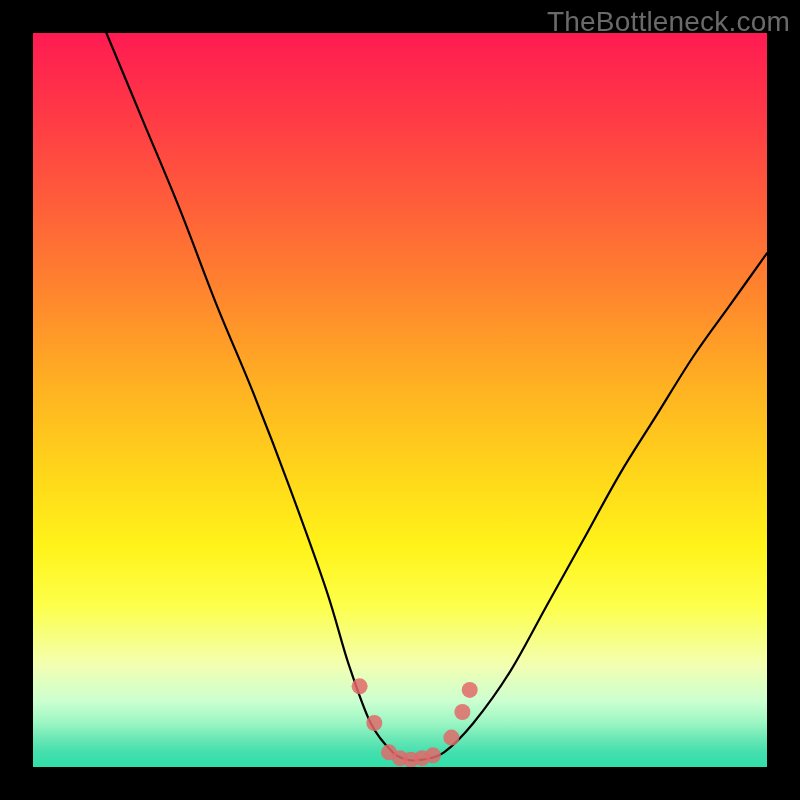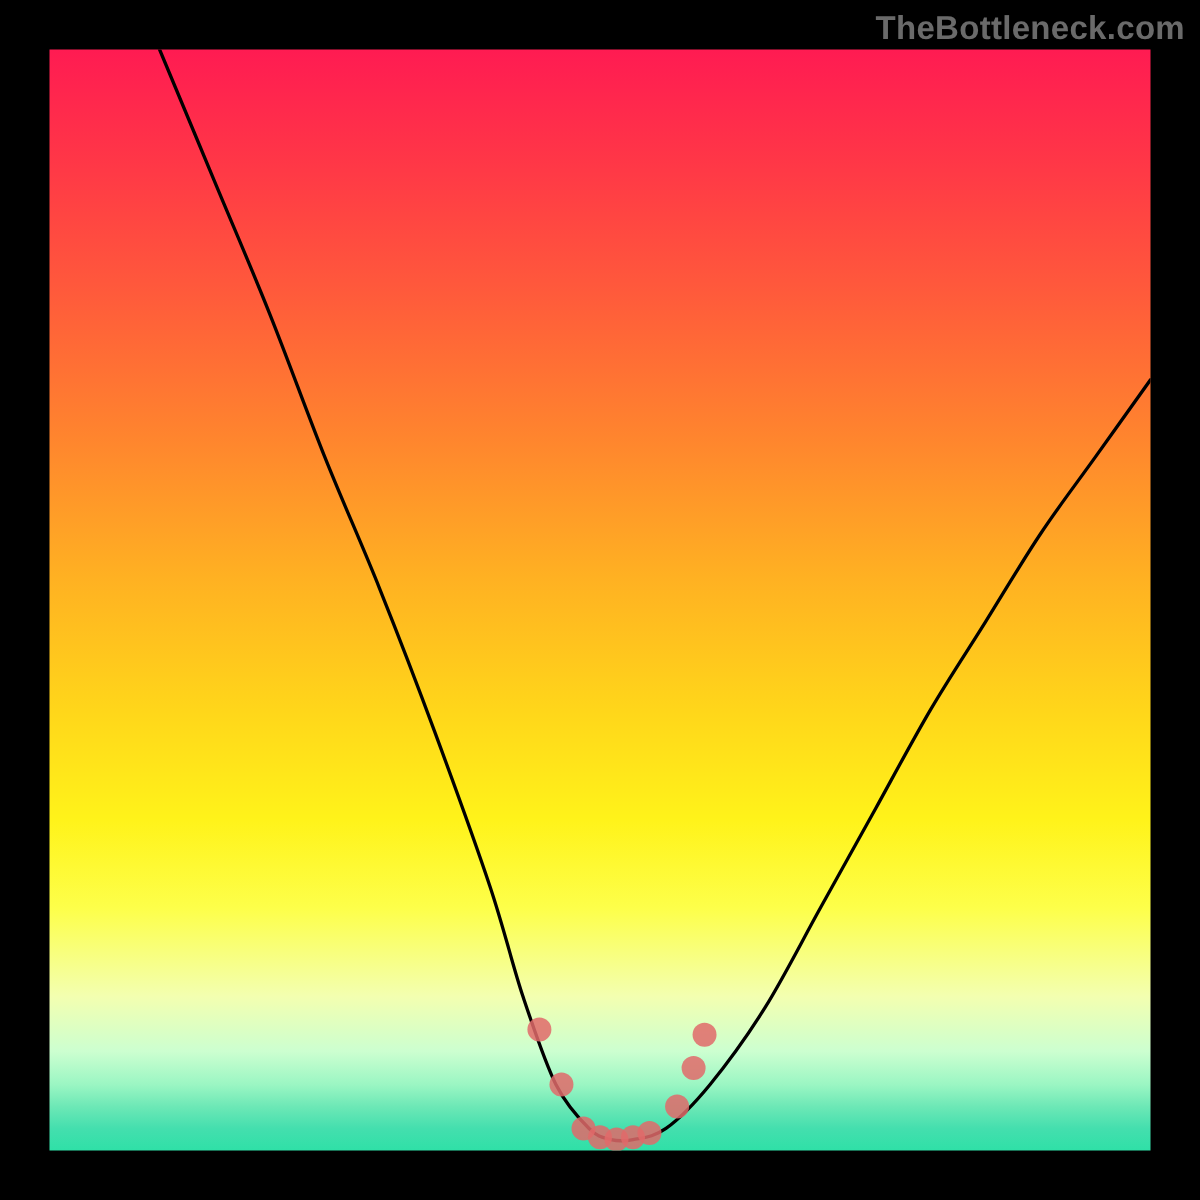--- a/index.html
+++ b/index.html
@@ -41,22 +41,22 @@
       #6de8b6 96%,
       #44dfae 98%,
       #2fe0a7 100%
     );
   }
   .watermark {
     position: absolute;
     top: 6px;
     right: 10px;
     color: #6a6a6a;
-    font-size: 22px;
-    font-weight: 700;
+    font-size: 28px;
+    font-weight: 400;
     letter-spacing: 0.2px;
     font-family: Arial, Helvetica, sans-serif;
   }
   svg.curve {
     position: absolute;
     top: 0;
     left: 0;
     width: 734px;
     height: 734px;
   }

